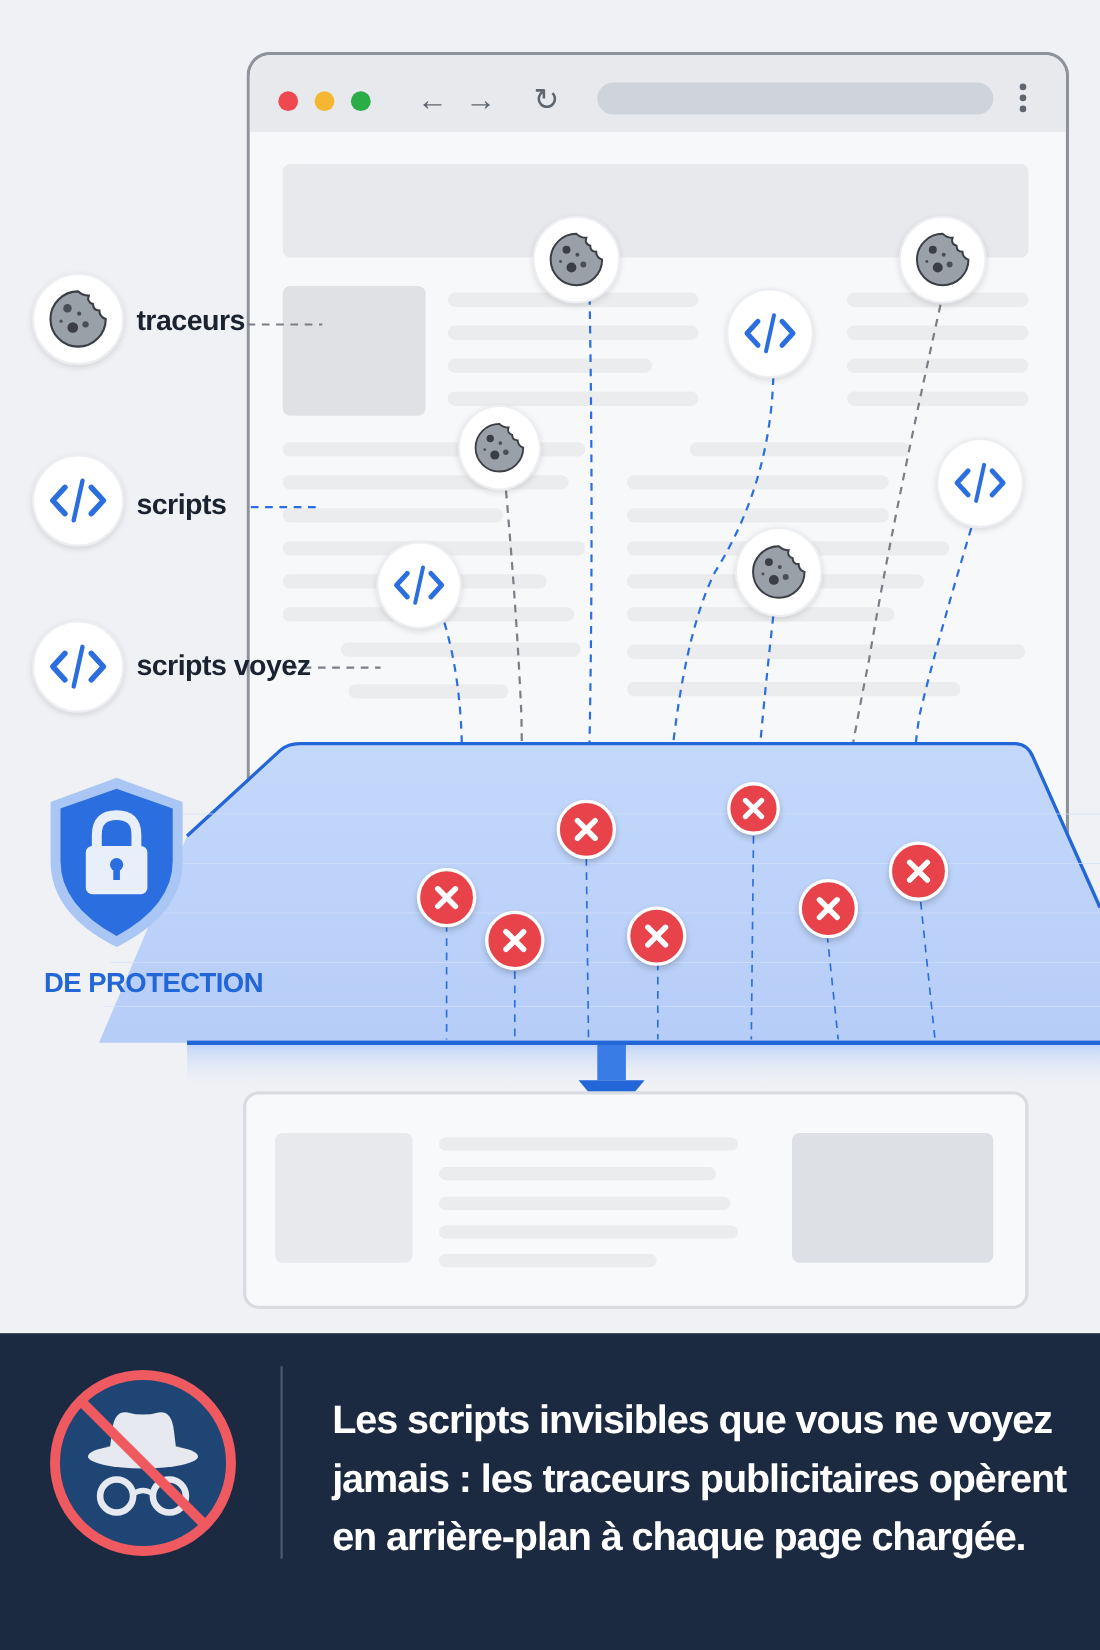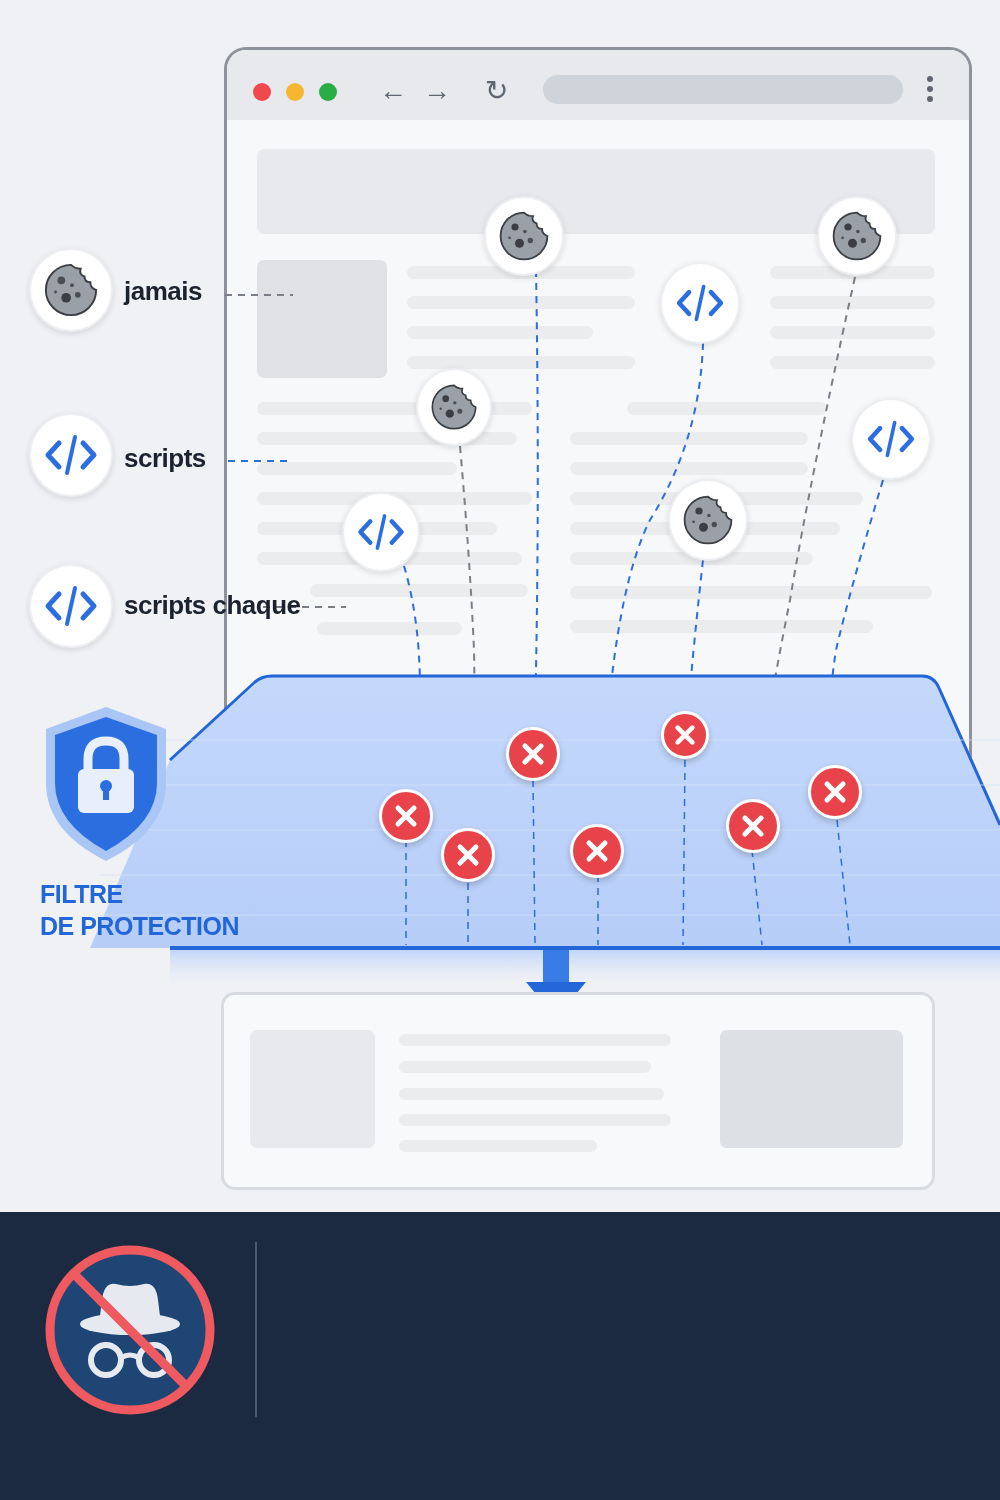--- a/index.html
+++ b/index.html
@@ -194,39 +194,39 @@
 <div class="bubble" style="left:29px;top:248px;width:80px;height:80px">
   <svg width="58" height="58" viewBox="0 0 60 60">
     <path d="M30,4 A26,26 0 1,0 56,30 Q50,28 50,22 Q44,22 44,16 Q38,14 40,8 Q34,8 30,4 Z" fill="#9aa0a8" stroke="#3b3f45" stroke-width="2"></path>
     <circle cx="20" cy="20" r="4" fill="#4a4e55"></circle>
       <circle cx="31" cy="25" r="2" fill="#4a4e55"></circle>
     <circle cx="25" cy="38" r="5" fill="#3b3f45"></circle>
       <circle cx="37" cy="35" r="3" fill="#4a4e55"></circle>
       <circle cx="14" cy="32" r="1.5" fill="#4a4e55"></circle>
   </svg>
 </div>
-<div class="legend-label" style="left:124px;top:276px">jamais</div>
+<div class="legend-label" style="left:124px;top:276px">traceurs</div>
 
 <div class="bubble" style="left:29px;top:413px;width:80px;height:80px">
   <svg width="56" height="44" viewBox="0 0 56 44">
     <path d="M16,10 L5,22 L16,34" fill="none" stroke="#2a6ee0" stroke-width="5" stroke-linecap="round" stroke-linejoin="round"></path>
     <path d="M40,10 L51,22 L40,34" fill="none" stroke="#2a6ee0" stroke-width="5" stroke-linecap="round" stroke-linejoin="round"></path>
     <path d="M32,4 L24,40" stroke="#2a6ee0" stroke-width="4" stroke-linecap="round"></path>
   </svg>
 </div>
 <div class="legend-label" style="left:124px;top:443px">scripts</div>
 
 <div class="bubble" style="left:29px;top:564px;width:80px;height:80px">
   <svg width="56" height="44" viewBox="0 0 56 44">
     <path d="M16,10 L5,22 L16,34" fill="none" stroke="#2a6ee0" stroke-width="5" stroke-linecap="round" stroke-linejoin="round"></path>
     <path d="M40,10 L51,22 L40,34" fill="none" stroke="#2a6ee0" stroke-width="5" stroke-linecap="round" stroke-linejoin="round"></path>
     <path d="M32,4 L24,40" stroke="#2a6ee0" stroke-width="4" stroke-linecap="round"></path>
   </svg>
 </div>
-<div class="legend-label" style="left:124px;top:590px">scripts chaque</div>
+<div class="legend-label" style="left:124px;top:590px">scripts voyez</div>
 
 <div class="bubble" style="left:484px;top:196px;width:76px;height:76px">
   <svg width="54" height="54" viewBox="0 0 60 60">
     <path d="M30,4 A26,26 0 1,0 56,30 Q50,28 50,22 Q44,22 44,16 Q38,14 40,8 Q34,8 30,4 Z" fill="#9aa0a8" stroke="#3b3f45" stroke-width="2"></path>
     <circle cx="20" cy="20" r="4" fill="#3b3f45"></circle>
       <circle cx="31" cy="25" r="2" fill="#4a4e55"></circle>
     <circle cx="25" cy="38" r="5" fill="#3b3f45"></circle>
       <circle cx="37" cy="35" r="3" fill="#4a4e55"></circle>
       <circle cx="14" cy="32" r="1.5" fill="#4a4e55"></circle>
   </svg>
@@ -328,21 +328,20 @@
 <svg class="abs" style="left:38px;top:703px" width="136" height="162" viewBox="0 0 136 162">
   <path d="M68,4 L128,26 L128,80 Q128,128 68,158 Q8,128 8,80 L8,26 Z" fill="#a9c6f5"></path>
   <path d="M68,14 L119,32 L119,80 Q119,120 68,148 Q17,120 17,80 L17,32 Z" fill="#2a6ee0"></path>
   <path d="M50,68 L50,56 Q50,38 68,38 Q86,38 86,56 L86,68" fill="none" stroke="#e9effa" stroke-width="9"></path>
   <rect x="40" y="66" width="56" height="44" rx="6" fill="#e9effa"></rect>
   <circle cx="68" cy="83" r="6" fill="#2a6ee0"></circle>
   <rect x="65" y="85" width="6" height="12" fill="#2a6ee0"></rect>
 </svg>
 
 <div class="filter-label">
-  <div>FILTRE</div>
   <div>DE PROTECTION</div>
 </div>
 
 <div class="result-card">
   <div class="skel" style="left:26px;top:35px;width:125px;height:118px;background:#e7e9ec"></div>
   <div class="skel-line" style="left:175px;top:39px;width:272px;height:12px"></div>
   <div class="skel-line" style="left:175px;top:66px;width:252px;height:12px"></div>
   <div class="skel-line" style="left:175px;top:93px;width:265px;height:12px"></div>
   <div class="skel-line" style="left:175px;top:119px;width:272px;height:12px"></div>
   <div class="skel-line" style="left:175px;top:145px;width:198px;height:12px"></div>
@@ -354,13 +353,14 @@
     <circle cx="88" cy="88" r="80" fill="#1f4574"></circle>
     <path d="M60,58 Q62,40 74,42 Q88,46 102,42 Q114,40 116,58 L118,74 L58,74 Z" fill="#e6eaf0"></path>
     <ellipse cx="88" cy="82" rx="50" ry="11" fill="#e6eaf0"></ellipse>
     <circle cx="64" cy="118" r="15" fill="none" stroke="#e6eaf0" stroke-width="6"></circle>
     <circle cx="112" cy="118" r="15" fill="none" stroke="#e6eaf0" stroke-width="6"></circle>
     <path d="M79,116 Q88,110 97,116" fill="none" stroke="#e6eaf0" stroke-width="5"></path>
     <circle cx="88" cy="88" r="80" fill="none" stroke="#ee5a5f" stroke-width="9"></circle>
     <line x1="32" y1="32" x2="144" y2="144" stroke="#ee5a5f" stroke-width="9"></line>
   </svg>
   <div class="footer-divider"></div>
+  <div class="footer-text">Les scripts invisibles que vous ne voyez jamais : les traceurs publicitaires opèrent en arrière-plan à chaque page chargée.</div>
 </div>
 
 </body></html>

